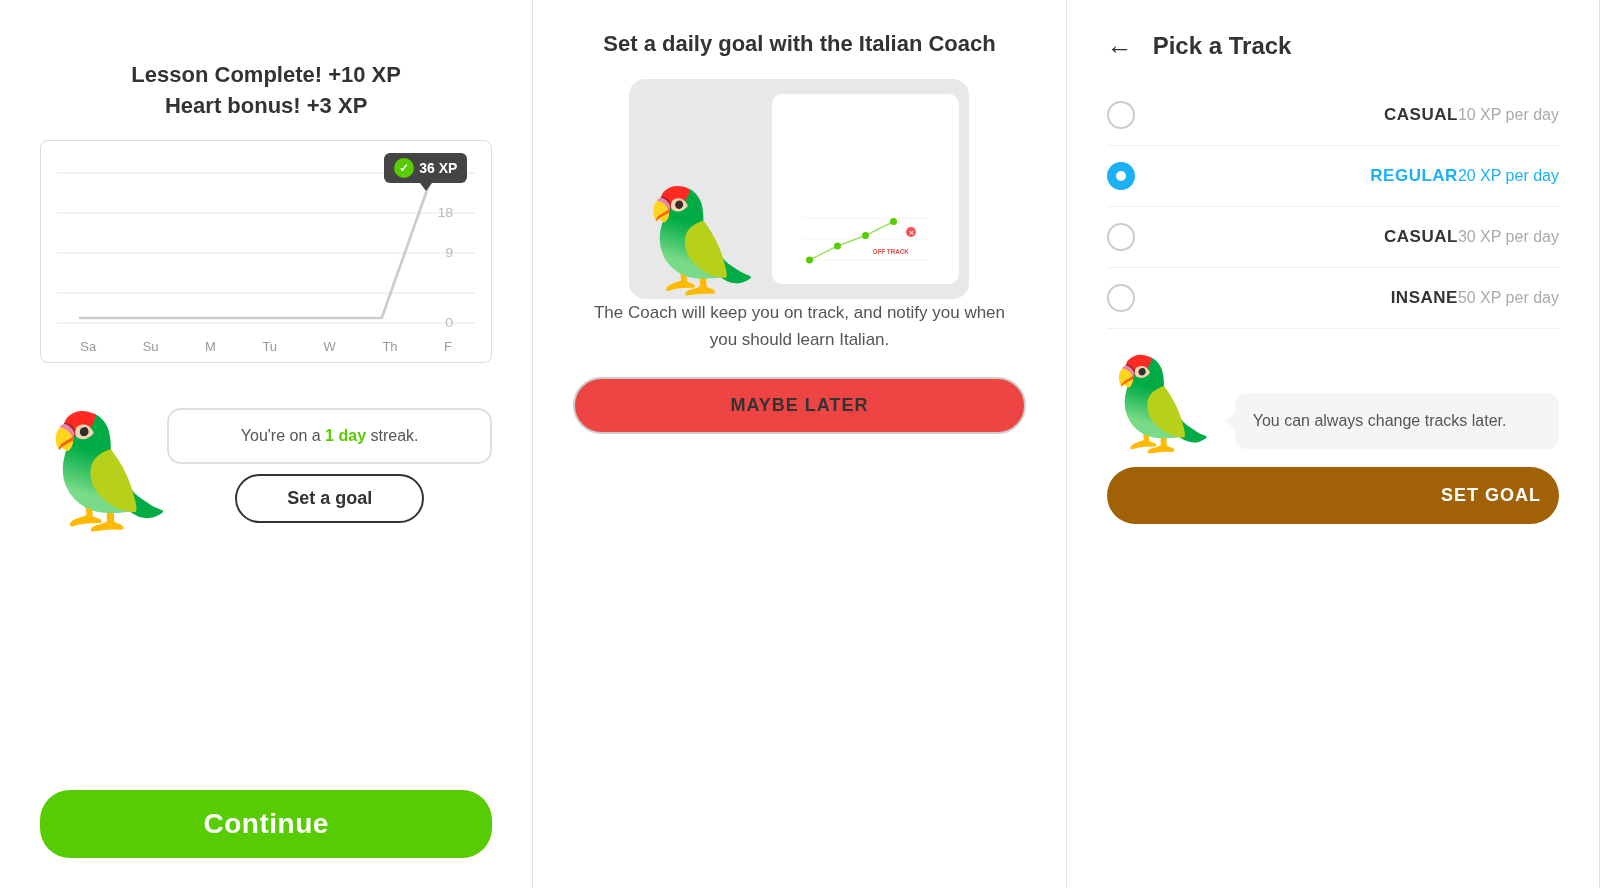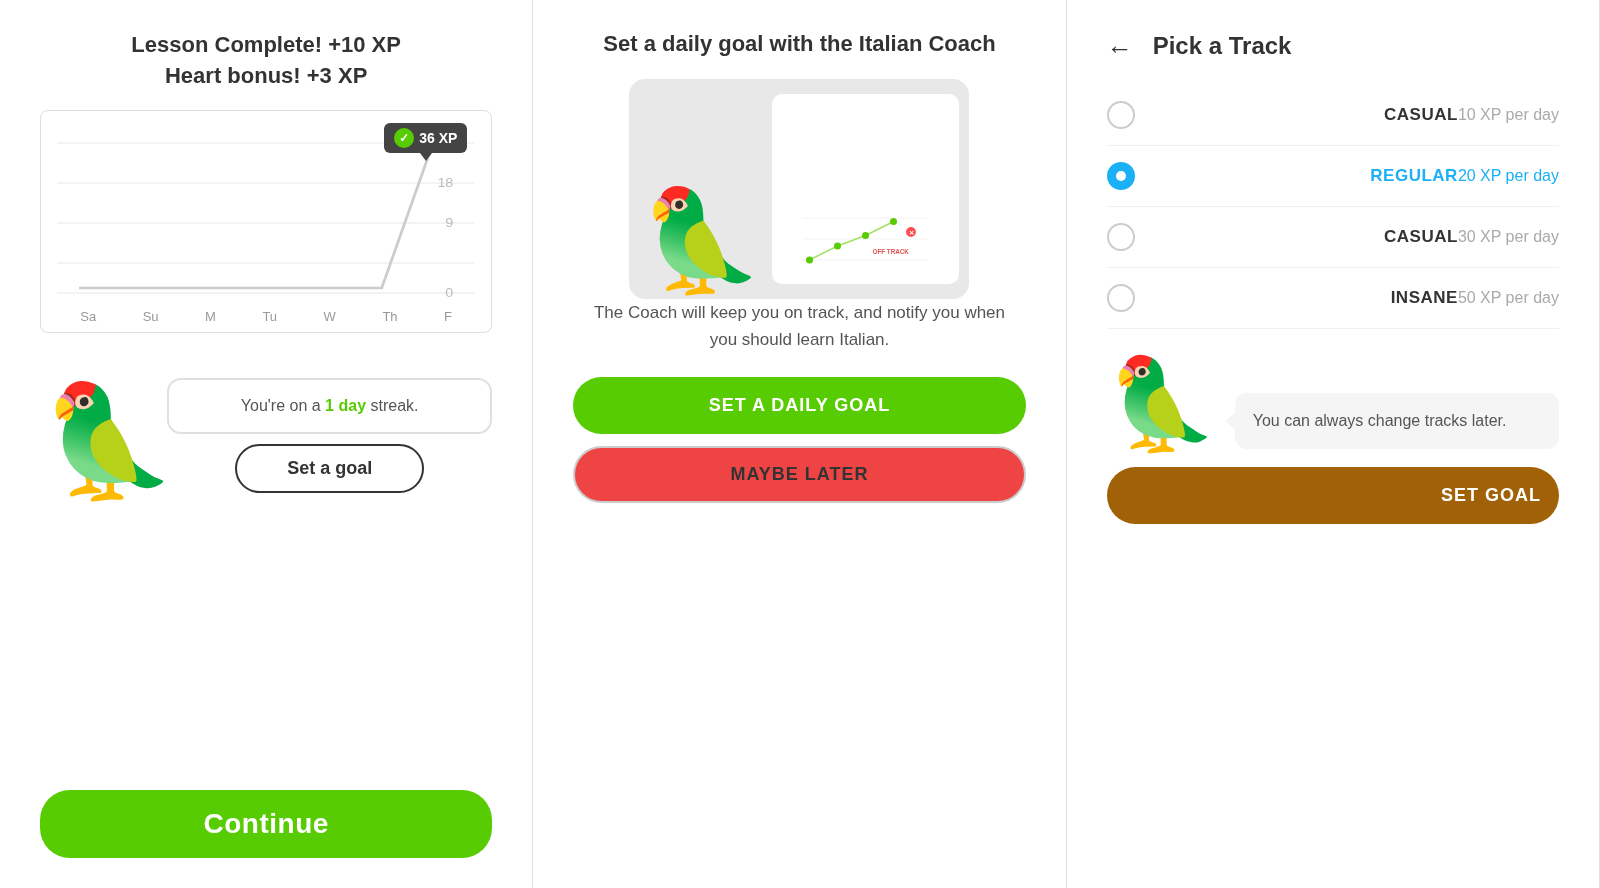--- a/index.html
+++ b/index.html
@@ -24,20 +24,21 @@
       border-right: 1px solid #e0e0e0;
     }
 
     .panel-title {
       text-align: center;
       font-size: 22px;
       font-weight: 700;
       color: #333;
       line-height: 1.4;
       margin-bottom: 18px;
+      margin-top: 30px;
     }
 
     
     .chart-container {
       width: 100%;
       background: #fff;
       border: 1px solid #ddd;
       border-radius: 8px;
       padding: 12px 16px 8px;
       margin-bottom: 12px;
@@ -332,21 +333,20 @@
         <circle cx="155" cy="40" r="7" fill="#ff4b4b"></circle>
         <text x="152" y="44" fill="#fff" font-size="9" font-weight="bold">✕</text>
 
         <text x="100" y="72" fill="#e05050" font-size="9" font-weight="bold">OFF TRACK</text>
       </svg>
     </div>
   </div>
 
   <p class="panel2-desc">The Coach will keep you on track, and notify you when you should learn Italian.</p>
 
-  <button class="btn-daily-goal">SET A DAILY GOAL</button>
   <button class="btn-maybe-later">MAYBE LATER</button>
 </div>
 
 <div class="panel panel3">
   <div class="panel3-header">
     <span class="back-arrow">←</span>
     <span class="panel3-title">Pick a Track</span>
   </div>
 
   <div class="track-list">

